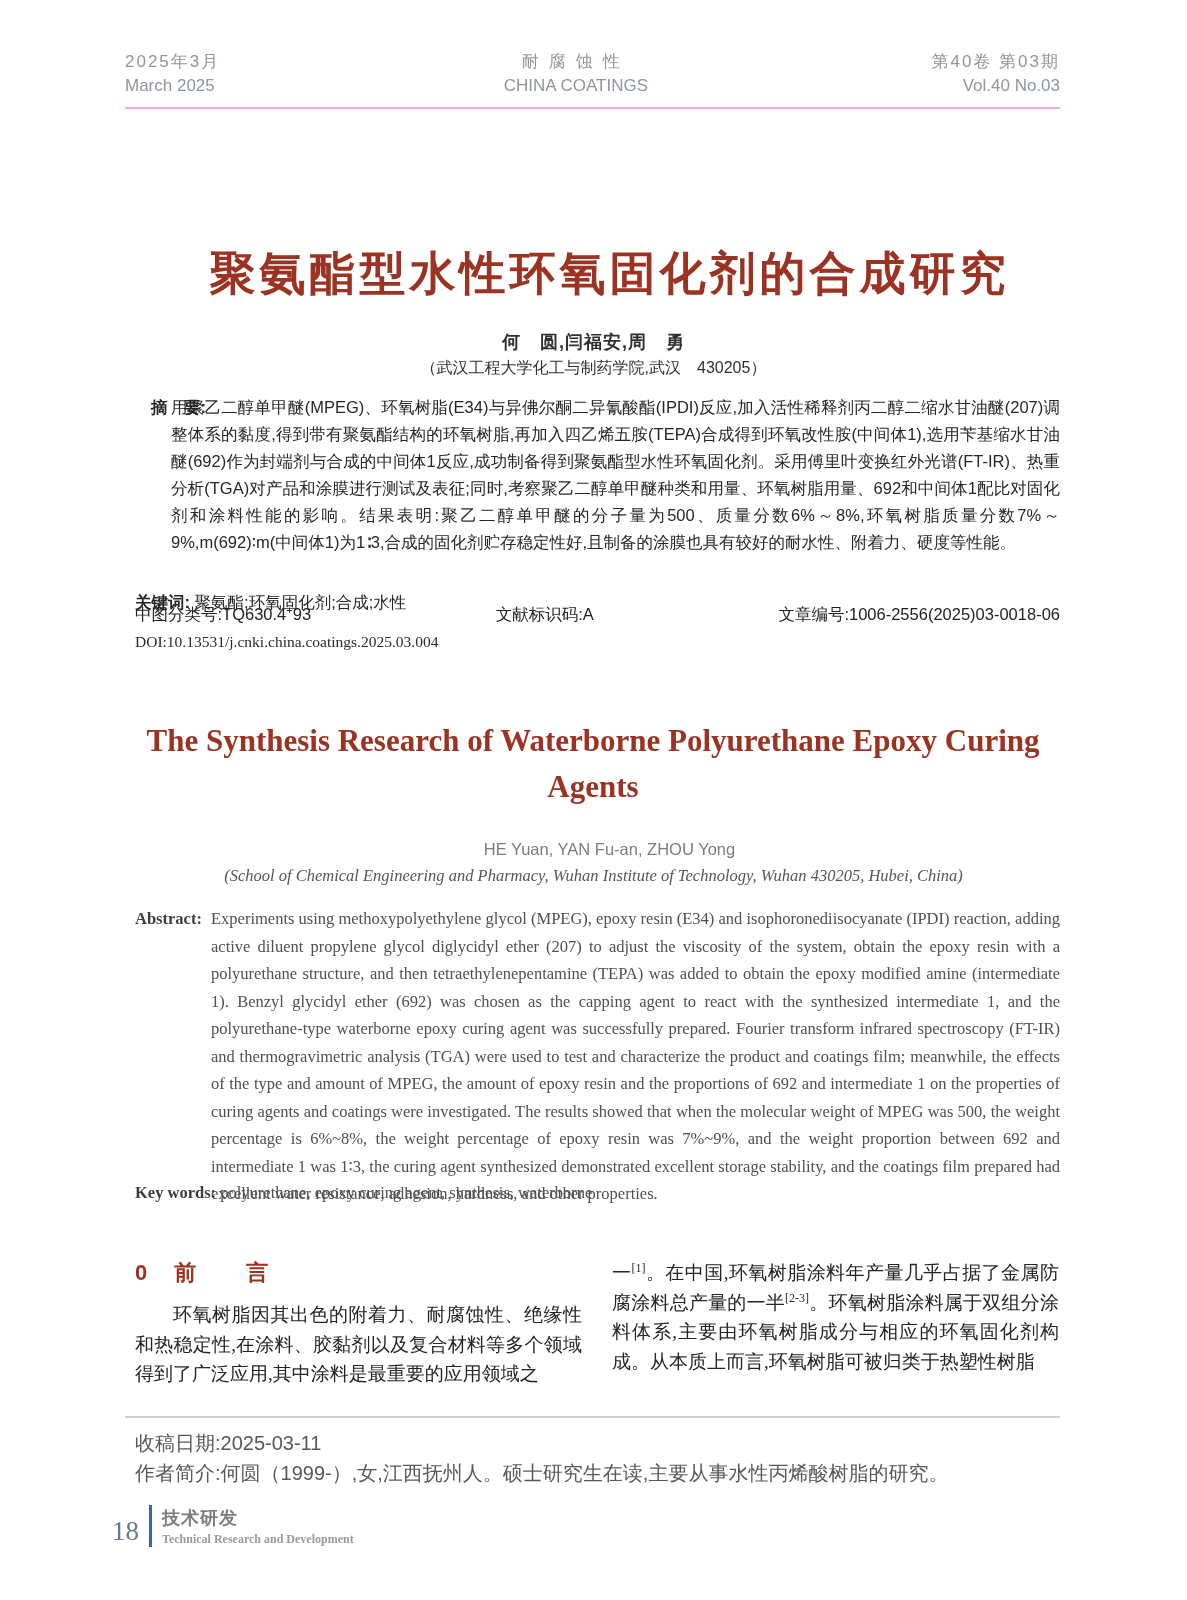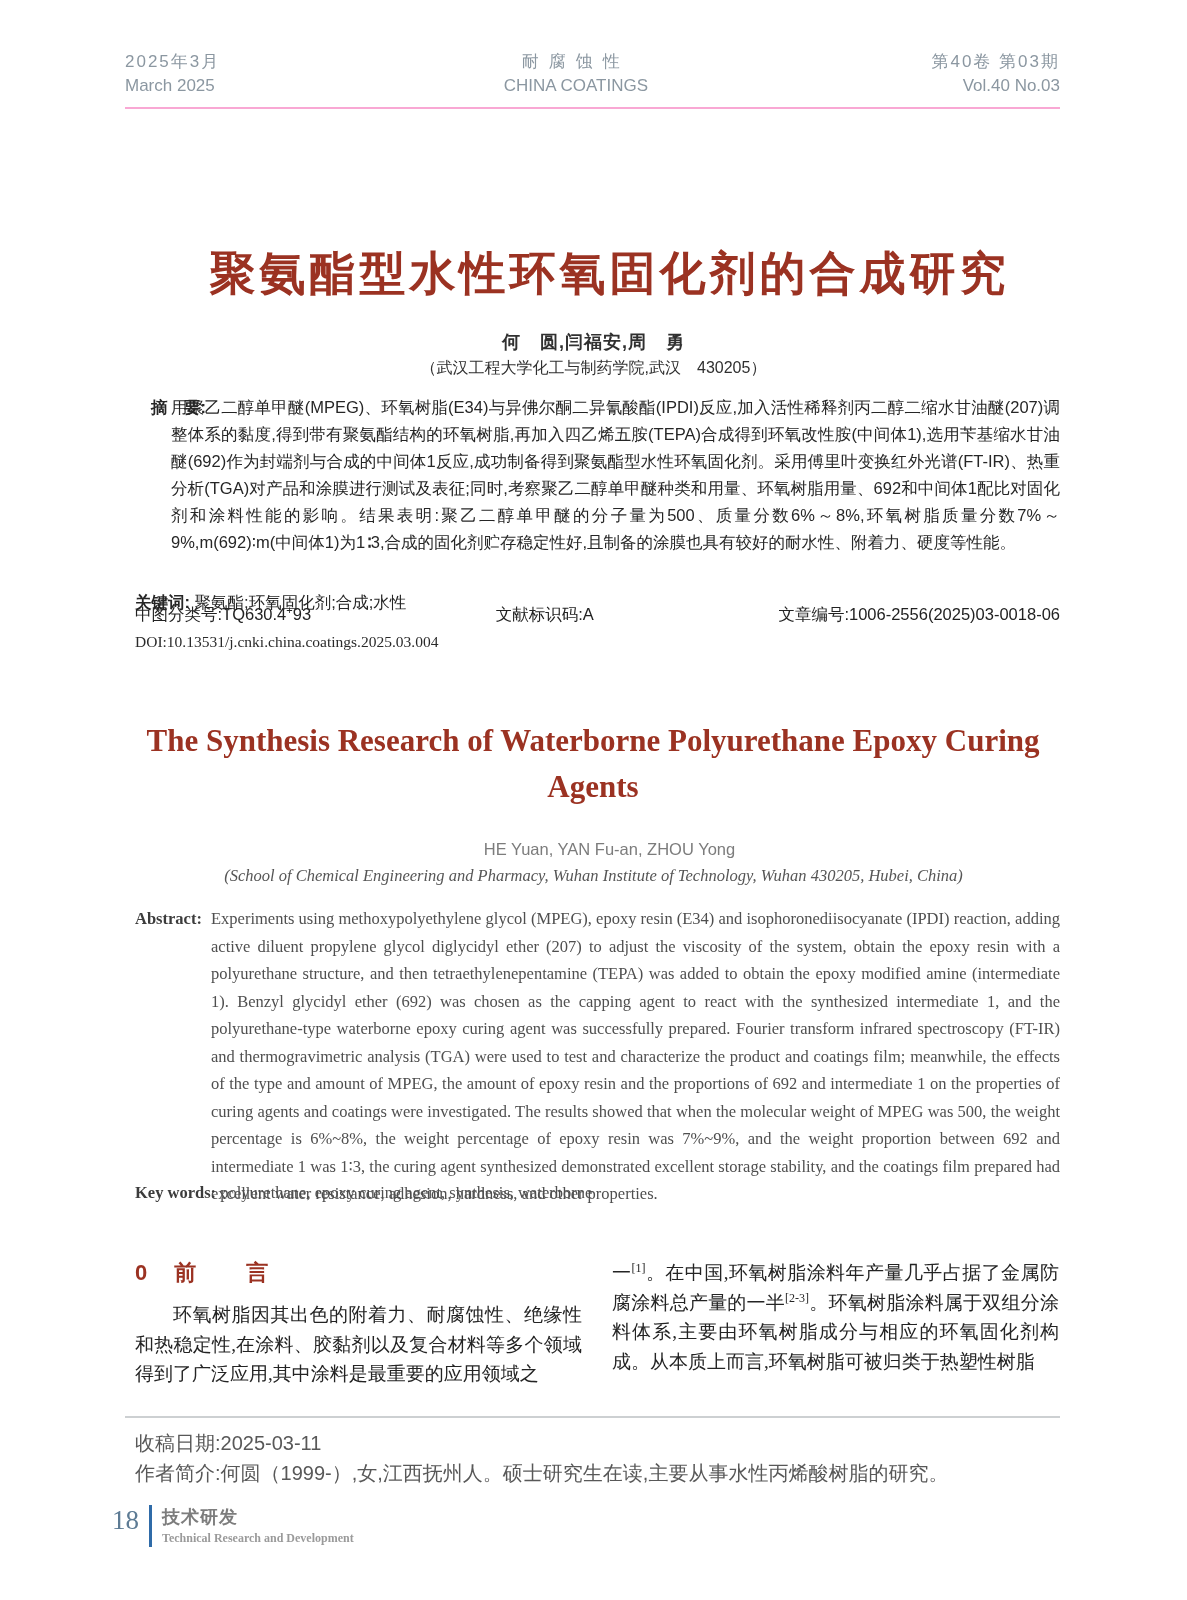--- a/index.html
+++ b/index.html
@@ -106,21 +106,21 @@
     position:absolute; top:1416px; left:125px; right:127px;
     border-top:2px solid #cdd0d2;
   }
   .footnote {
     position:absolute; top:1428px; left:135px; width:925px;
     font-size:20px; line-height:30px; color:#585858;
   }
   
   .page-footer {
     position:absolute; top:1505px; left:112px;
-    display:flex; align-items:flex-start;
+    display:flex; align-items:flex-end;
   }
   .pf-number {
     font-family:"Liberation Serif", serif; font-size:27px; color:#5d7b94;
     margin-right:10px;
   }
   .pf-bar { width:3px; height:42px; background:#2f6ba8; margin-right:10px; }
   .pf-col-zh { font-size:18px; font-weight:bold; color:#7d7d7d; letter-spacing:1px; }
   .pf-col-en {
     font-family:"Liberation Serif", serif; font-weight:bold;
     font-size:12px; color:#9a9a9a; margin-top:2px;

